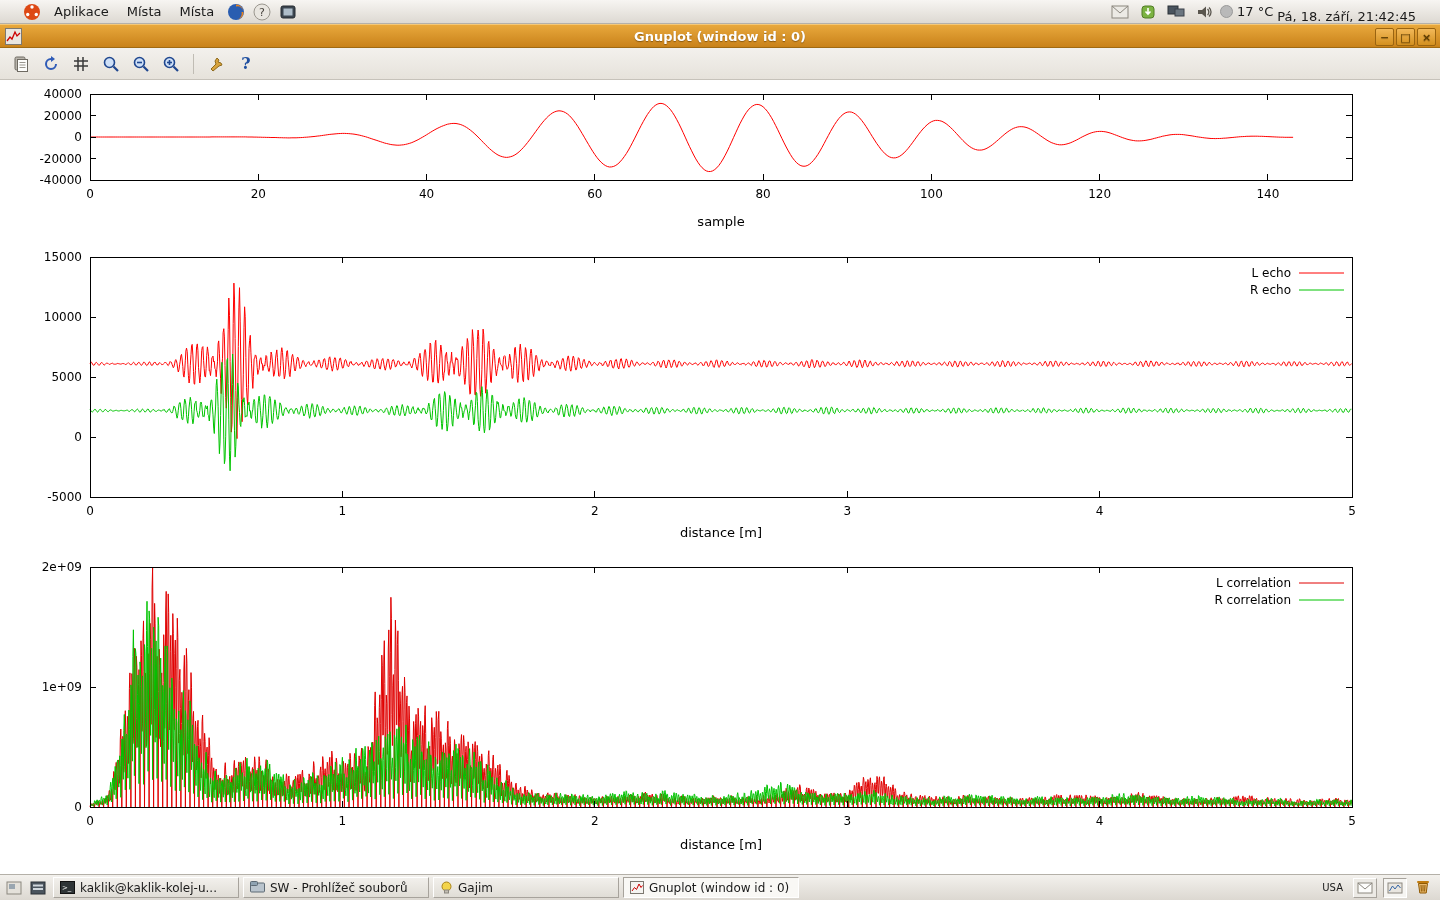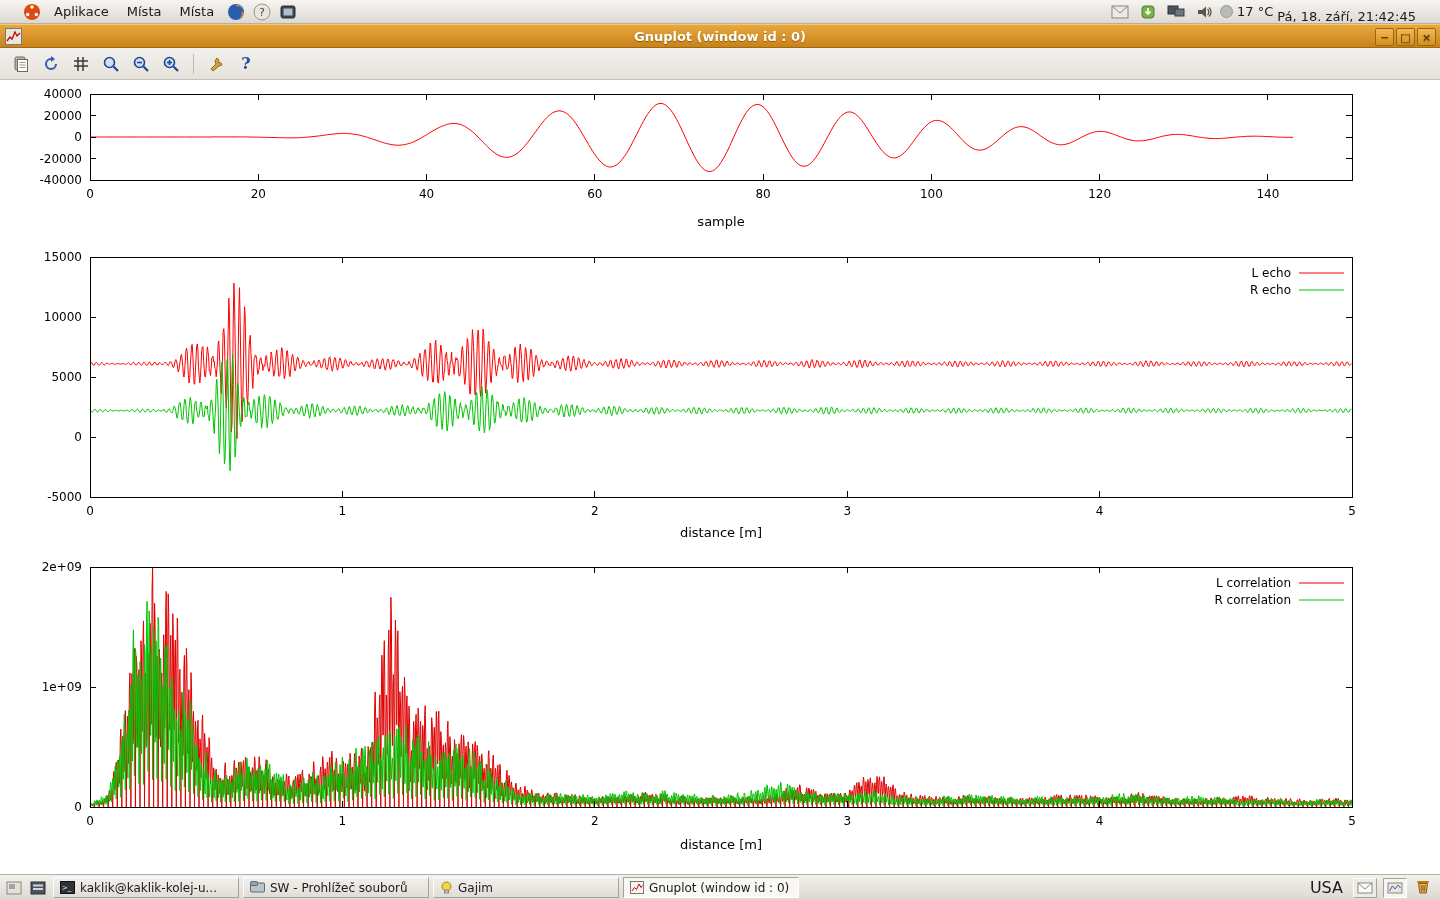--- a/index.html
+++ b/index.html
@@ -78,21 +78,21 @@
     width:176px;
     border-color:#a7a39c #ffffff #ffffff #a7a39c;
     background:#f9f8f5;
   }
   .tb-right { margin-left:auto; display:flex; align-items:center; gap:6px; padding-right:4px; }
   .tb-small-btn {
     width:24px; height:20px; display:flex; align-items:center; justify-content:center;
     border:1px solid; border-color:#ffffff #a7a39c #a7a39c #ffffff; background:#eceae5;
   }
   .tb-small-btn.pressed { border-color:#a7a39c #ffffff #ffffff #a7a39c; background:#f6f5f2; }
-  .kbd-layout { font-size:16px; padding:0 4px; }
+  .kbd-layout { font-size:10px; padding:0 4px; }
 </style>
 </head>
 <body>
 
 <div class="gnome-panel">
   <div class="panel-left">
     <span class="panel-icon">
       <svg width="18" height="18">
           <circle cx="9" cy="9" r="8" fill="#dd4814"></circle>
           <circle cx="9" cy="4" r="1.7" fill="#fff"></circle>

